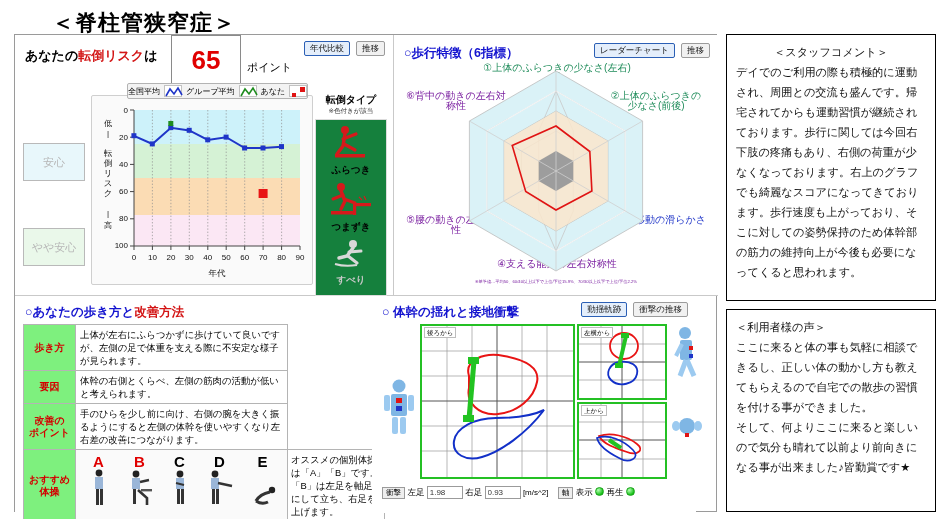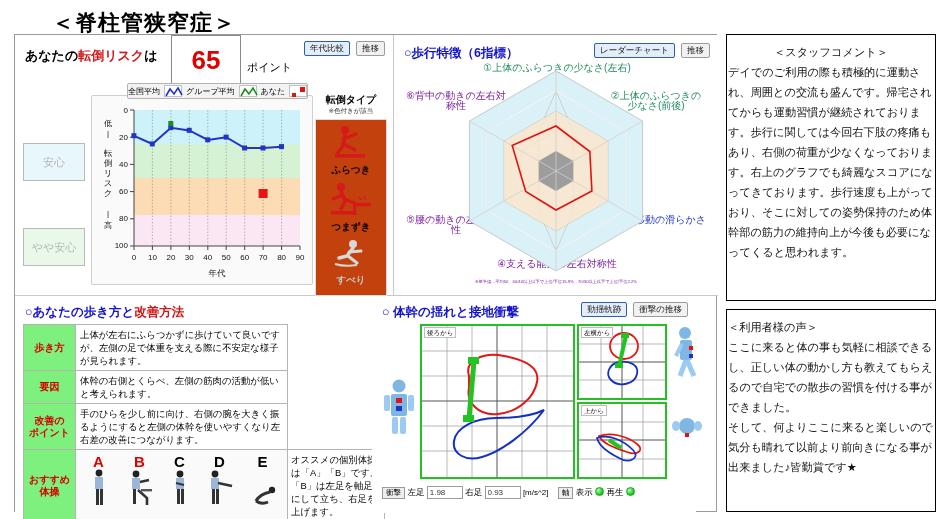--- a/index.html
+++ b/index.html
@@ -74,21 +74,21 @@
     position:absolute; left:112px; top:48px; height:16px;
     border:1px solid #b3b3b3; background:#f3f3f3;
     display:flex; align-items:center; padding:0 0; gap:4px;
     font-size:8px; border-radius:2px; z-index:5;
   }
   .lg-key { width:18px; height:12px; border:1px solid #c2c2c2; background:#fff; display:inline-block; }
 
   .falltype { position:absolute; left:300px; top:58px; width:72px; text-align:center; }
   .falltype .ft-h { font-size:10px; font-weight:bold; }
   .falltype .ft-sub { font-size:6.5px; color:#333; }
-  .ft-box { margin-top:3px; border:1px solid #dcdcdc; background:#c2410c; padding:4px 0; }
+  .ft-box { margin-top:3px; border:1px solid #dcdcdc; background:#15803d; padding:4px 0; }
   .ft-item { margin-bottom:4px; }
   .ft-item .ft-lb { font-size:9.5px; font-weight:bold; }
   .ft-item.off .ft-lb { color:#c9c9c9; }
 
   
   .p2-head { position:absolute; left:10px; top:10px; }
   .p2-btns { position:absolute; right:8px; top:8px; }
   .p2-btns .btn { margin-left:3px; }
   .radar-wrap { position:absolute; left:0; top:28px; width:324px; height:215px; }
   .axis-label { position:absolute; font-size:10px; line-height:10px; text-align:center; }
@@ -131,21 +131,21 @@
     width:36px; border:1px solid #9b9b9b; background:#fff; font-size:8px;
     padding:0 2px; height:13px; font-family:inherit; color:#333;
   }
   .dot { display:inline-block; width:9px; height:9px; border-radius:50%;
          background:radial-gradient(circle at 32% 30%, #b6ffb6, #19c119 70%);
          border:1px solid #17a317; vertical-align:-1px; }
 
   
   .cmt {
     position:absolute; left:726px; border:1px solid #000; background:#fff;
-    padding:7px 1px; font-size:11.2px; line-height:20px; color:#111;
+    padding:7px 9px; font-size:11.2px; line-height:20px; color:#111;
   }
   .cmt-1 { top:34px;  width:210px; height:267px; }
   .cmt-2 { top:309px; width:210px; height:203px; }
   .cmt-title { text-align:center; display:block; }
   .cmt-title.left { text-align:left; }
 </style>
 </head>
 <body>
 
 <div class="page">

